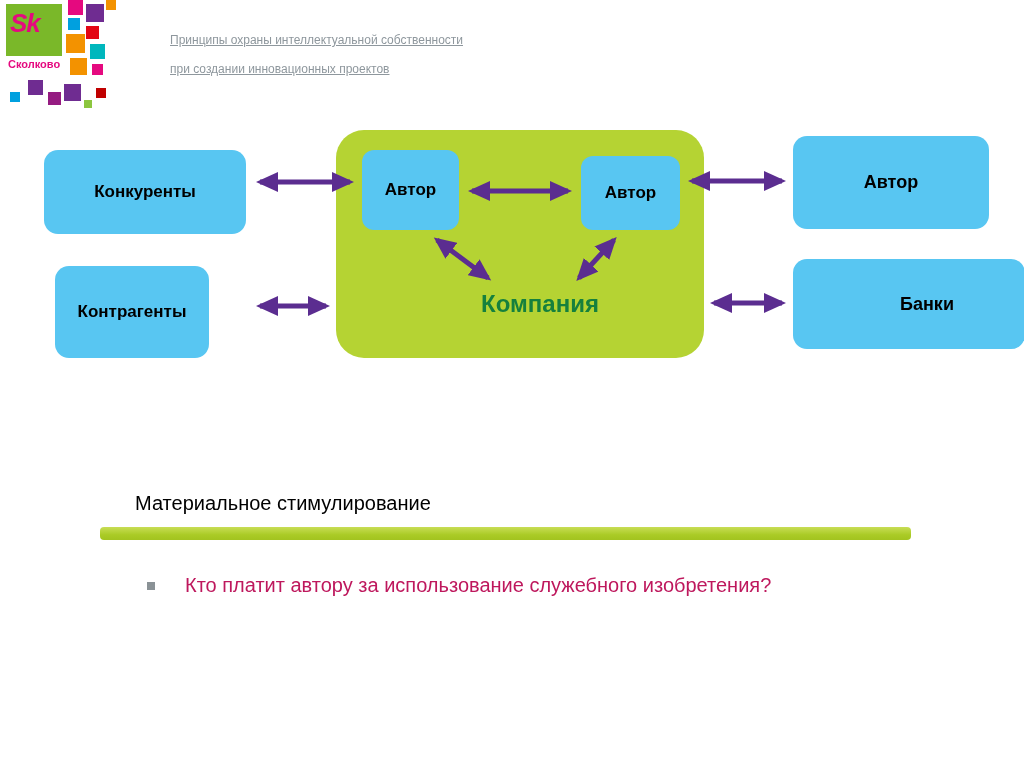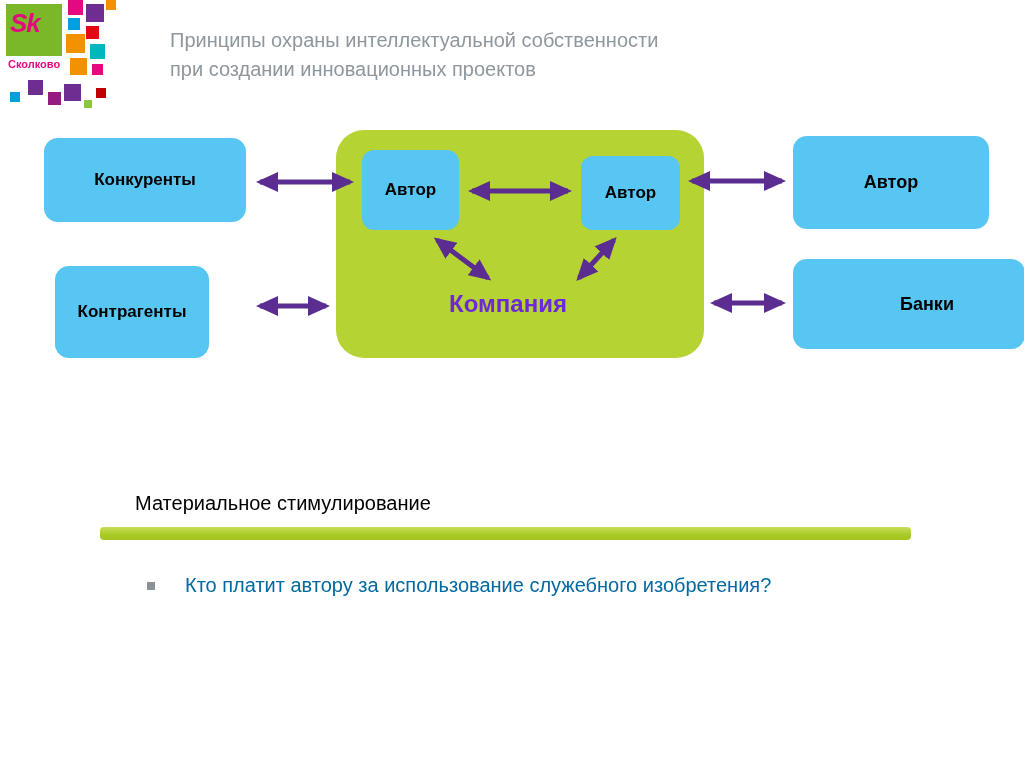--- a/index.html
+++ b/index.html
@@ -29,61 +29,61 @@
   .sq-9{left:92px;top:64px;width:11px;height:11px;background:#e5097f;}
   .sq-10{left:28px;top:80px;width:15px;height:15px;background:#6f2c91;}
   .sq-11{left:48px;top:92px;width:13px;height:13px;background:#951b81;}
   .sq-12{left:10px;top:92px;width:10px;height:10px;background:#00a0df;}
   .sq-13{left:64px;top:84px;width:17px;height:17px;background:#6f2c91;}
   .sq-14{left:96px;top:88px;width:10px;height:10px;background:#c00000;}
   .sq-15{left:84px;top:100px;width:8px;height:8px;background:#8cc63f;}
 
   
   .title{
-    position:absolute;left:170px;top:26px;font-size:20px;line-height:29px;
-    color:#8e979d;font-weight:400;
+    position:absolute;left:170px;top:26px;font-size:12px;line-height:29px;
+    color:#8e979d;font-weight:400;text-decoration:underline;
   }
 
   
   .box{
     position:absolute;display:flex;align-items:center;justify-content:center;
     text-align:center;font-weight:bold;color:#000;
   }
   .blue{background:#58c6f2;border-radius:14px;font-size:17px;}
-  .box-competitors{left:44px;top:138px;width:202px;height:84px;}
+  .box-competitors{left:44px;top:150px;width:202px;height:84px;}
   .box-contractors{left:55px;top:266px;width:154px;height:92px;}
   .box-author-right{left:793px;top:136px;width:196px;height:93px;font-size:18px;}
   .box-banks{left:793px;top:259px;width:196px;height:90px;font-size:18px;padding-left:36px;}
   .company-group{
     position:absolute;left:336px;top:130px;width:368px;height:228px;
     background:#b5d333;border-radius:28px;
   }
   .box-author-inner-left{left:362px;top:150px;width:97px;height:80px;border-radius:12px;}
   .box-author-inner-right{left:581px;top:156px;width:99px;height:74px;border-radius:12px;}
   .company-label{
-    position:absolute;left:324px;top:290px;width:368px;text-align:center;
-    font-size:24px;font-weight:bold;color:#6d28d9;
+    position:absolute;left:356px;top:290px;width:368px;text-align:center;
+    font-size:24px;font-weight:bold;color:#15803d;
   }
 
   
   .arrows{position:absolute;left:0;top:0;width:1024px;height:420px;pointer-events:none;}
 
   
   .section-heading{
     position:absolute;left:135px;top:492px;font-size:20px;font-weight:normal;color:#000;
   }
   .green-bar{
     position:absolute;left:100px;top:527px;width:811px;height:13px;border-radius:4px;
     background:linear-gradient(180deg,#c8dd55 0%,#aacb26 60%,#a2c31f 100%);
   }
   .bullets{
     position:absolute;left:145px;top:574px;margin:0;padding:0;list-style:none;
   }
   .bullets li{
-    display:flex;align-items:flex-start;margin-bottom:8px;font-size:20px;color:#0369a1;
+    display:flex;align-items:flex-start;margin-bottom:8px;font-size:20px;color:#be185d;
   }
   .bullet-sq{
     flex:0 0 auto;width:8px;height:8px;background:#8a9296;margin:8px 30px 0 2px;
   }
 </style>
 </head>
 <body>
 
 <div class="slide">
 

